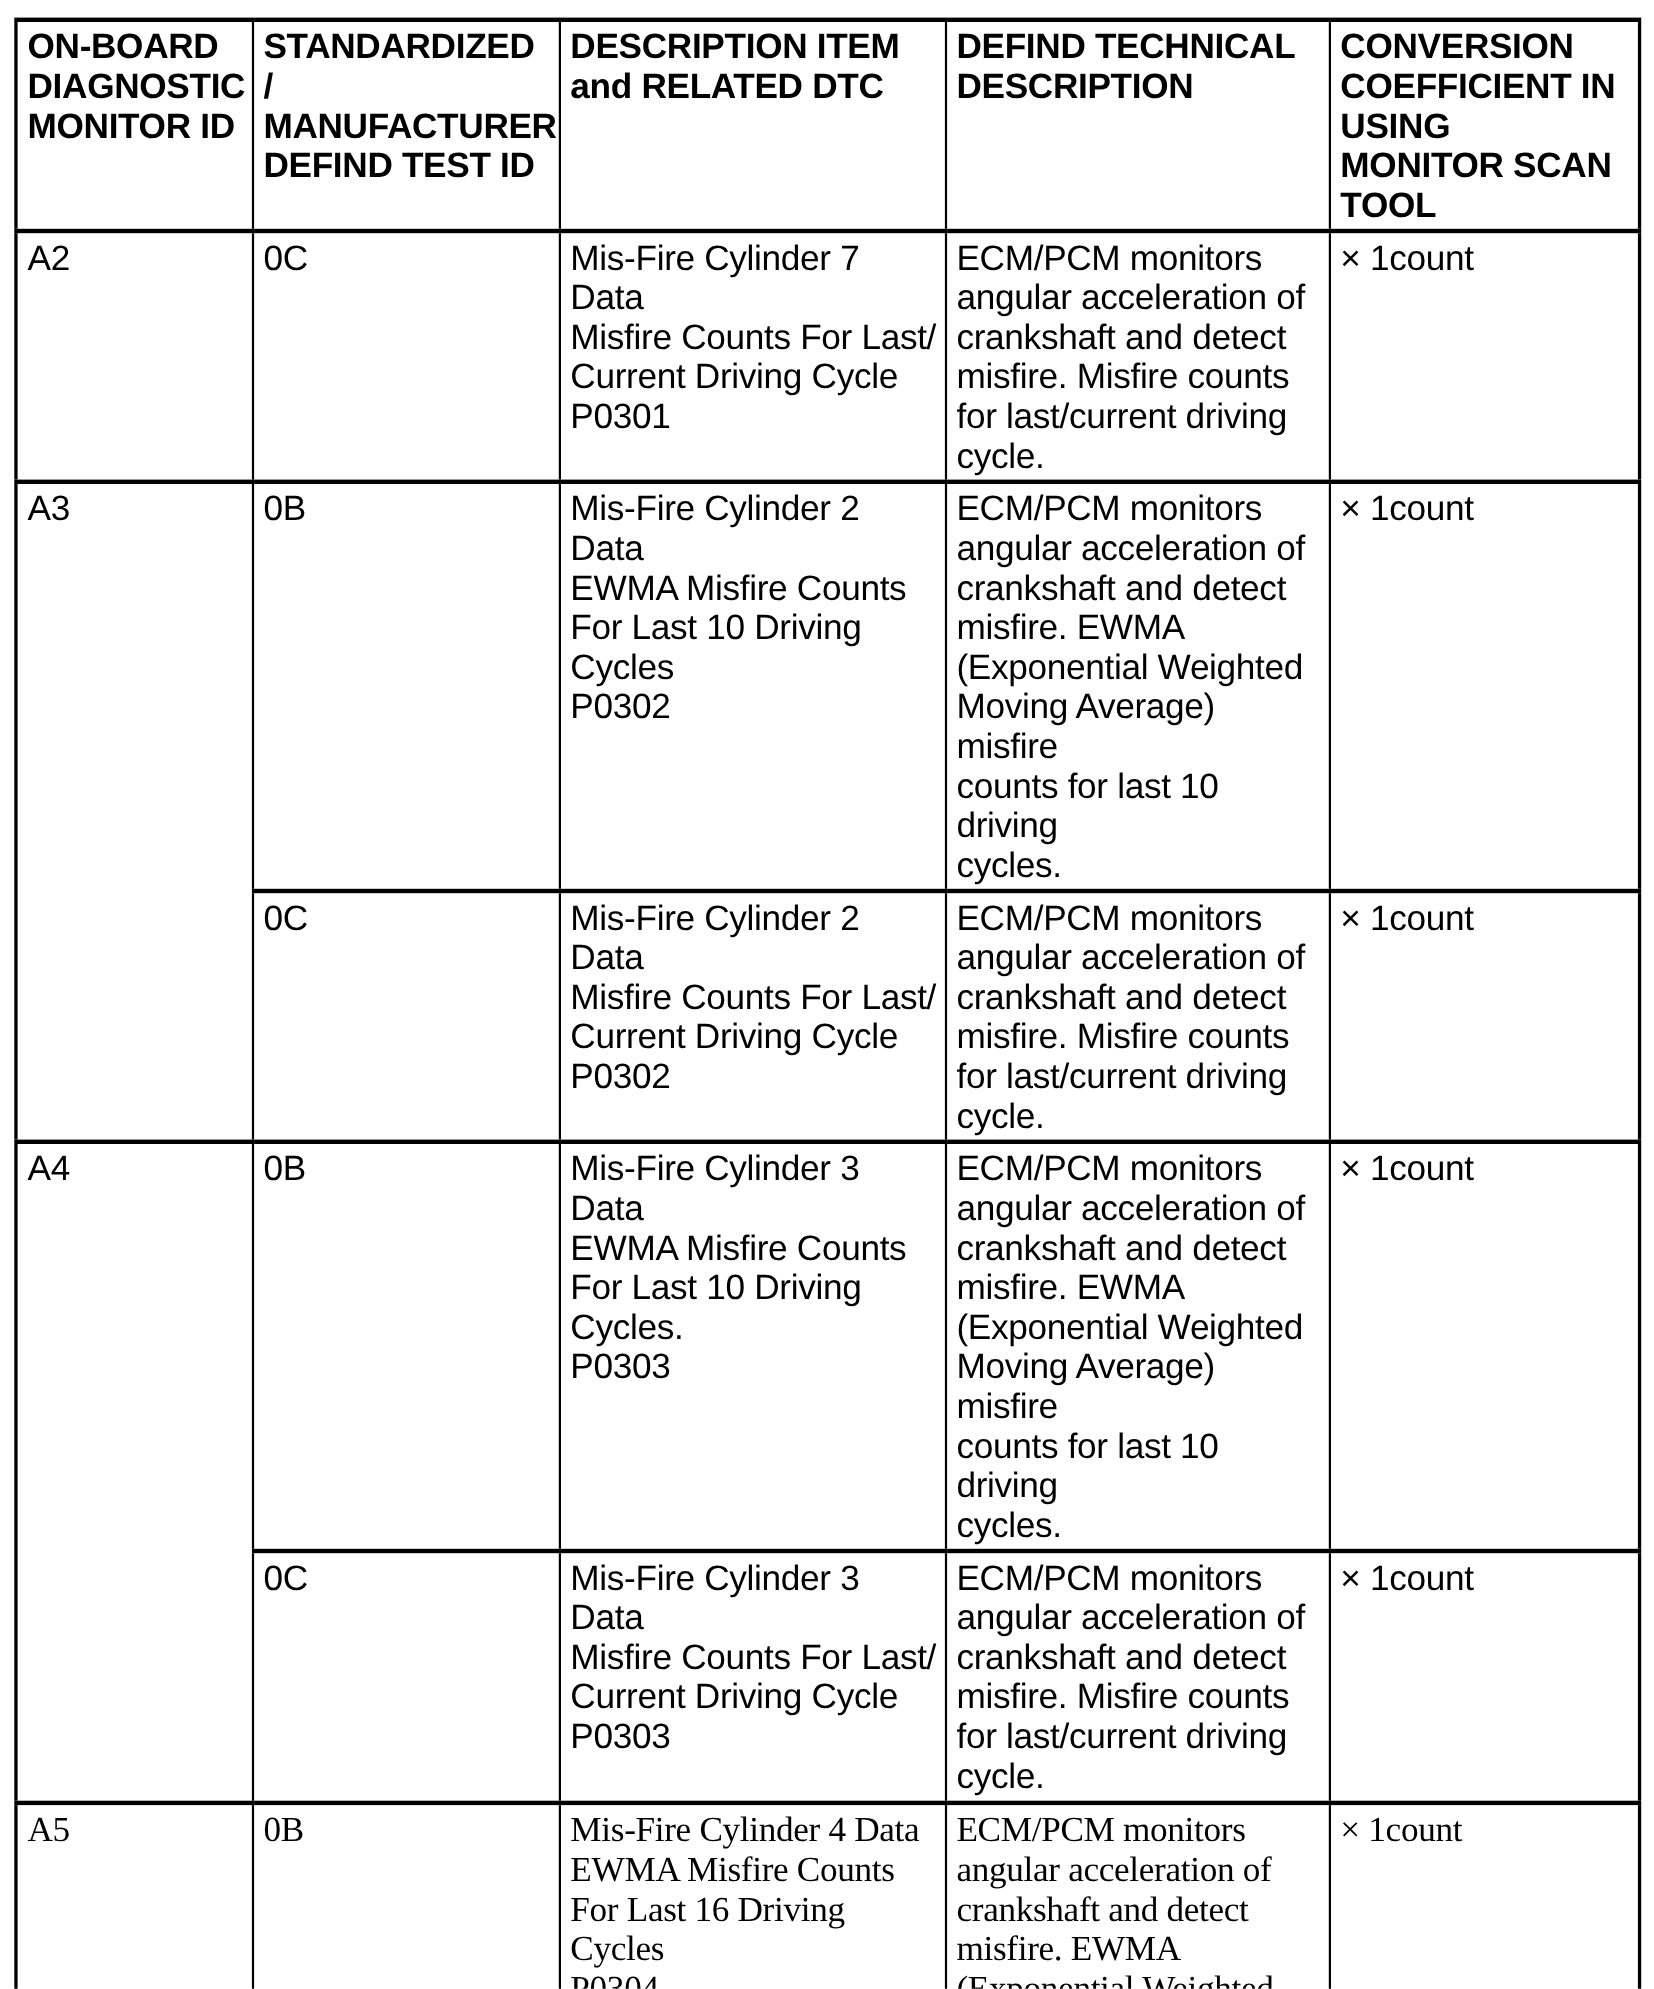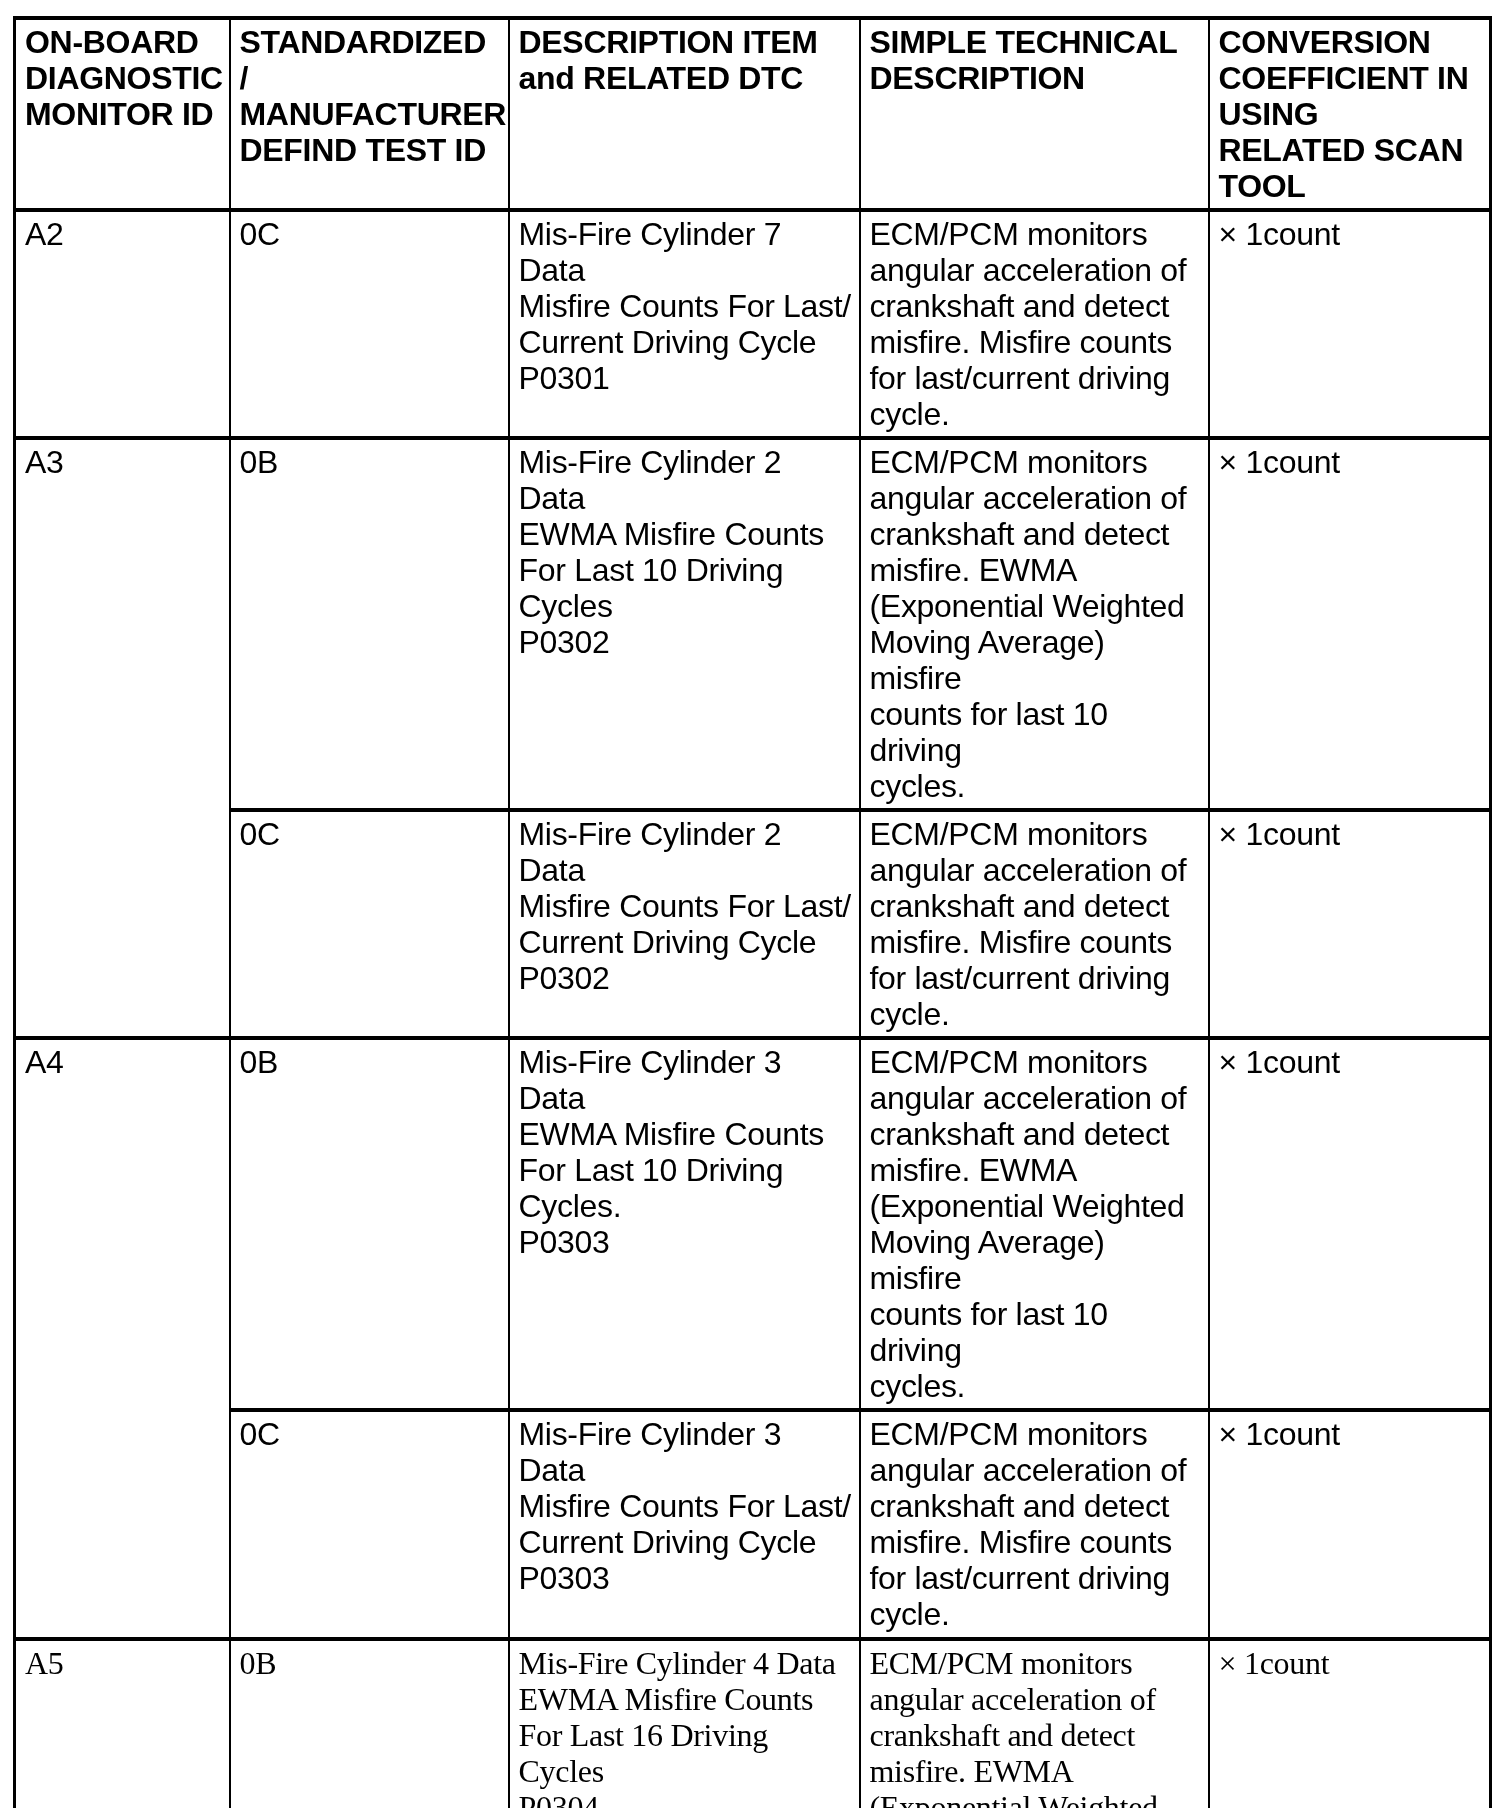--- a/index.html
+++ b/index.html
@@ -67,26 +67,26 @@
     <thead>
       <tr class="r-head">
         <th>ON-BOARD
 DIAGNOSTIC
 MONITOR ID</th>
         <th>STANDARDIZED /
 MANUFACTURER
 DEFIND TEST ID</th>
         <th>DESCRIPTION ITEM
 and RELATED DTC</th>
-        <th>SIMPLE TECHNICAL
+        <th>DEFIND TECHNICAL
 DESCRIPTION</th>
         <th>CONVERSION
 COEFFICIENT IN
 USING
-RELATED SCAN
+MONITOR SCAN
 TOOL</th>
       </tr>
     </thead>
     <tbody>
       <tr class="r-228">
         <td>A2</td>
         <td>0C</td>
         <td>Mis-Fire Cylinder 7 Data
 Misfire Counts For Last/
 Current Driving Cycle

